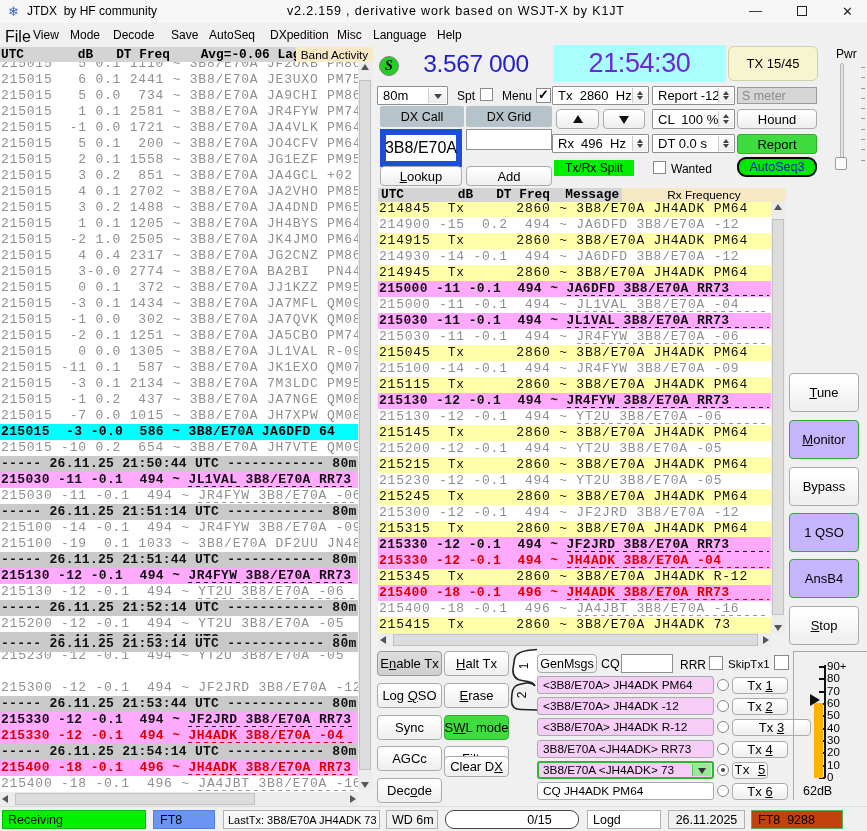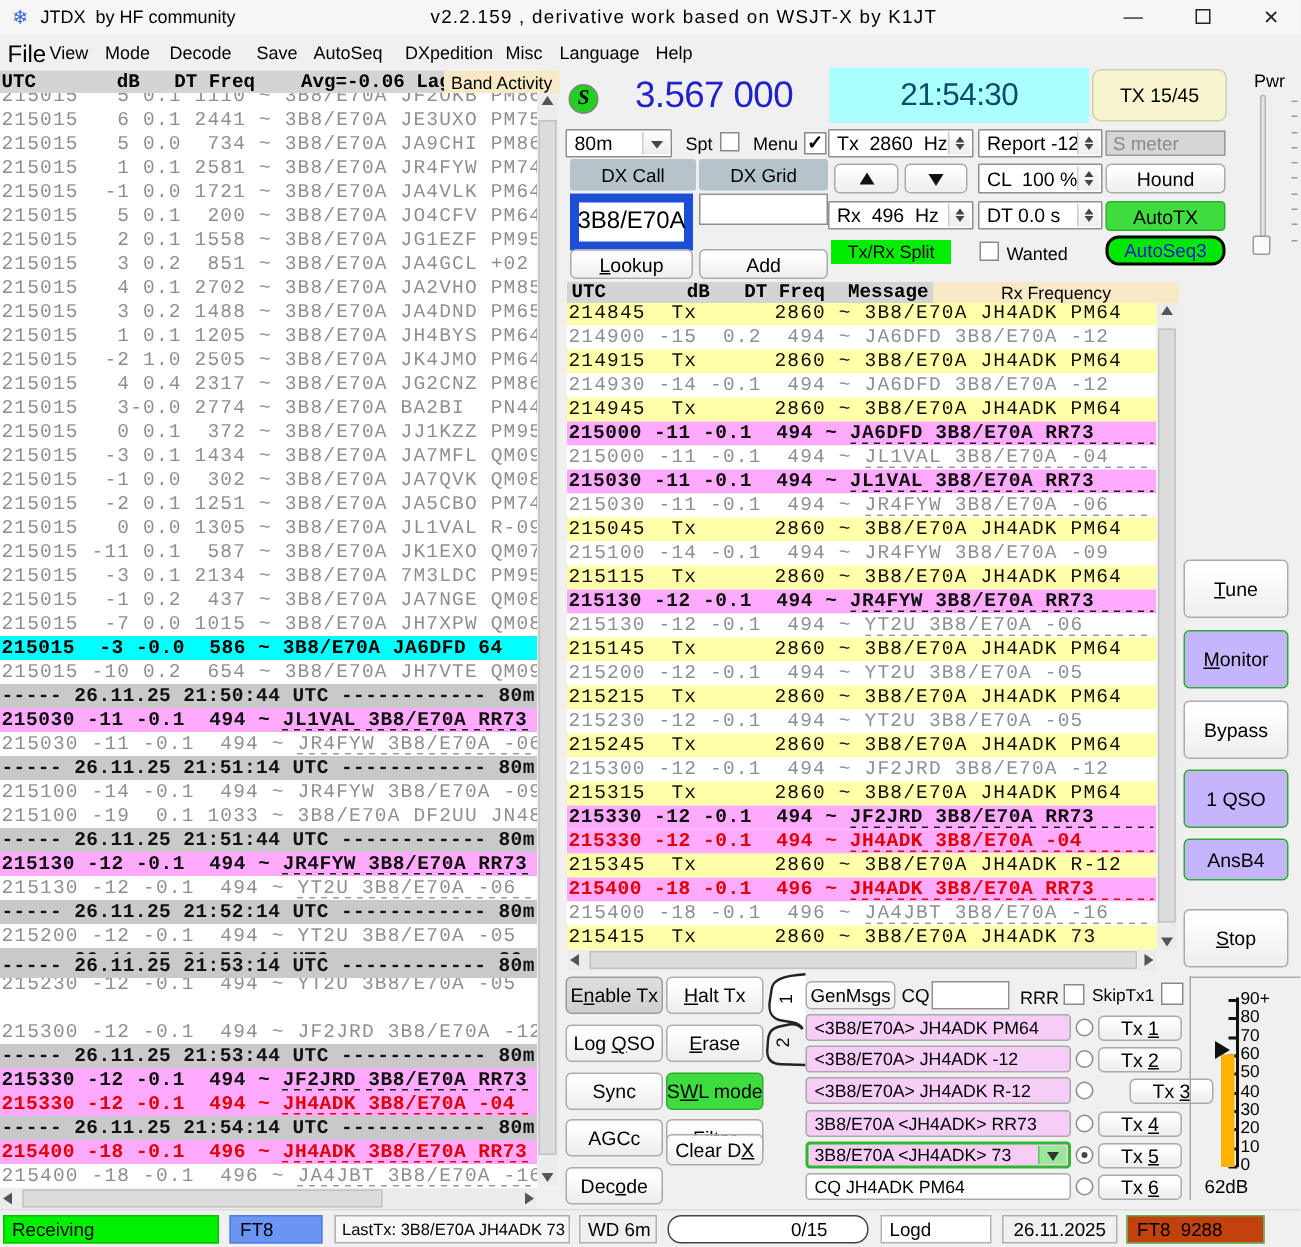--- a/index.html
+++ b/index.html
@@ -186,21 +186,21 @@
   </div>
 <div class="sb" style="left:378px;top:633px;width:393px;height:14px">
     <div class="sbarr" style="left:2px;top:3px;border-width:4px 6px 4px 0;border-color:transparent #555 transparent transparent"></div>
     <div class="sbthumb" style="top:1px;left:15px;width:365px;height:12px"></div>
     <div class="sbarr" style="right:2px;top:3px;border-width:4px 0 4px 6px;border-color:transparent transparent transparent #555"></div>
   </div>
 <div class="abs" style="left:771px;top:633px;width:15px;height:14px;background:#f0f0f0"></div>
 
 <div class="abs" style="left:379px;top:56px;width:20px;height:20px;border-radius:50%;background:#22cf22;border:1px solid #808080;display:flex;align-items:center;justify-content:center;font-family:'Liberation Serif',serif;font-weight:bold;font-style:italic;font-size:14px">S</div>
 <div class="abs" style="left:399px;top:47px;width:154px;height:34px;display:flex;align-items:center;justify-content:center;font-size:24.5px;letter-spacing:-0.4px;color:#2222cc">3.567 000</div>
-<div class="abs" style="left:553px;top:45px;width:173px;height:37px;background:#aaffff;display:flex;align-items:center;justify-content:center;font-size:21px;letter-spacing:-0.4px;color:#0c4a6e">21:54:30</div>
+<div class="abs" style="left:553px;top:45px;width:173px;height:37px;background:#aaffff;display:flex;align-items:center;justify-content:center;font-size:27px;letter-spacing:-0.4px;color:#6d28d9">21:54:30</div>
 <div class="btn" style="left:728px;top:46px;width:90px;height:35px;background:#f7f4d0;border:1px solid #cfcfac;border-radius:6px;font-size:13px">TX 15/45</div>
 <div class="pl" style="left:836px;top:47px;font-size:12px">Pwr</div>
 <div class="abs" style="left:840px;top:63px;width:4px;height:100px;background:#e4e4e4;border:1px solid #b6b6b6;border-radius:2px"></div>
 <div style="position:absolute;left:861px;top:67px;width:4px;height:1px;background:#999"></div>
 <div style="position:absolute;left:861px;top:77px;width:4px;height:1px;background:#999"></div>
 <div style="position:absolute;left:861px;top:88px;width:4px;height:1px;background:#999"></div>
 <div style="position:absolute;left:861px;top:98px;width:4px;height:1px;background:#999"></div>
 <div style="position:absolute;left:861px;top:108px;width:4px;height:1px;background:#999"></div>
 <div style="position:absolute;left:861px;top:118px;width:4px;height:1px;background:#999"></div>
 <div style="position:absolute;left:861px;top:129px;width:4px;height:1px;background:#999"></div>
@@ -267,21 +267,21 @@
       <div class="dt"></div>
     </div>
   </div>
 <div class="spin" style="left:652px;top:134px;width:83px;height:19px">
     <span>DT 0.0 s</span>
     <div class="sparr">
       <div class="ut"></div>
       <div class="dt"></div>
     </div>
   </div>
-<div class="gbtn" style="left:737px;top:134px;width:80px;height:20px;border-radius:3px">AutoTX</div>
+<div class="gbtn" style="left:737px;top:134px;width:80px;height:20px;border-radius:3px">Report</div>
 
 <div class="btn" style="left:380px;top:166px;width:82px;height:20px"><u>L</u>ookup</div>
 <div class="btn" style="left:466px;top:166px;width:86px;height:20px">Add</div>
 <div class="abs" style="left:554px;top:160px;width:80px;height:16px;background:#00ee00;display:flex;align-items:center;justify-content:center;font-size:12px">Tx/Rx Split</div>
 <div class="cb" style="left:653px;top:161px;width:13px;height:13px"></div>
 <div class="pl" style="left:671px;top:162px;font-size:12px">Wanted</div>
 <div class="abs" style="left:737px;top:157px;width:80px;height:20px;background:#00e800;border:2px solid #000;border-radius:9px;display:flex;align-items:center;justify-content:center;font-size:12.5px;color:#1818cc">AutoSeq3</div>
 
 <div class="btn" style="left:377px;top:651px;width:65px;height:25px;background:linear-gradient(#dedede,#cfcfcf);border-color:#9a9a9a;">
     <span style="white-space:pre">E<u>n</u>able Tx</span>
@@ -334,33 +334,33 @@
 <div class="btn" style="left:732px;top:677px;width:56px;height:17px;">
     <span style="white-space:pre">Tx <u>1</u></span>
   </div>
 <div class="mbox" style="left:537px;top:697px;width:177px;height:18px;background:#f6cdf6;border:1px solid #a9a9a9;border-radius:3px"><span style="padding-left:5px">&lt;3B8/E70A&gt; JH4ADK -12</span></div>
 <div style="position:absolute;left:717px;top:700px;width:12px;height:12px;border-radius:50%;background:#fdfdfd;border:1px solid #8a8a8a"></div>
 <div class="btn" style="left:732px;top:698px;width:56px;height:17px;">
     <span style="white-space:pre">Tx <u>2</u></span>
   </div>
 <div class="mbox" style="left:537px;top:718px;width:177px;height:18px;background:#f6cdf6;border:1px solid #a9a9a9;border-radius:3px"><span style="padding-left:5px">&lt;3B8/E70A&gt; JH4ADK R-12</span></div>
 <div style="position:absolute;left:717px;top:721px;width:12px;height:12px;border-radius:50%;background:#fdfdfd;border:1px solid #8a8a8a"></div>
-<div class="btn" style="left:732px;top:719px;width:56px;height:17px;margin-left:21px;">
+<div class="btn" style="left:732px;top:719px;width:79px;height:17px;">
     <span style="white-space:pre">Tx <u>3</u></span>
   </div>
 <div class="mbox" style="left:537px;top:740px;width:177px;height:18px;background:#f6cdf6;border:1px solid #a9a9a9;border-radius:3px"><span style="padding-left:5px">3B8/E70A &lt;JH4ADK&gt; RR73</span></div>
 <div style="position:absolute;left:717px;top:743px;width:12px;height:12px;border-radius:50%;background:#fdfdfd;border:1px solid #8a8a8a"></div>
 <div class="btn" style="left:732px;top:741px;width:56px;height:17px;">
     <span style="white-space:pre">Tx <u>4</u></span>
   </div>
 <div class="mbox" style="left:537px;top:761px;width:177px;height:18px;background:#f6cdf6;border:2px solid #2eb82e;border-radius:3px"><span style="padding-left:4px">3B8/E70A &lt;JH4ADK&gt; 73</span><div style="position:absolute;right:1px;top:1px;bottom:1px;width:19px;background:#9ce69c;border-left:1px solid #59c659;display:flex;align-items:center;justify-content:center"><div style="width:0;height:0;border:4.5px solid transparent;border-top:6px solid #333;margin-top:5px"></div></div></div>
 <div style="position:absolute;left:717px;top:764px;width:12px;height:12px;border-radius:50%;background:#fdfdfd;border:1px solid #8a8a8a">
     <div style="position:absolute;left:3px;top:3px;width:4px;height:4px;border-radius:50%;background:#444"></div>
   </div>
-<div class="btn" style="left:732px;top:762px;width:56px;height:17px;">
+<div class="btn" style="left:732px;top:762px;width:36px;height:17px;font-family:Liberation Mono, monospace;">
     <span style="white-space:pre">Tx <u>5</u></span>
   </div>
 <div class="mbox" style="left:537px;top:782px;width:177px;height:18px;background:#fff;border:1px solid #a9a9a9;border-radius:3px"><span style="padding-left:5px">CQ JH4ADK PM64</span></div>
 <div style="position:absolute;left:717px;top:785px;width:12px;height:12px;border-radius:50%;background:#fdfdfd;border:1px solid #8a8a8a"></div>
 <div class="btn" style="left:732px;top:783px;width:56px;height:17px;">
     <span style="white-space:pre">Tx <u>6</u></span>
   </div>
 
 <div class="abs" style="left:793px;top:651px;width:74px;height:149px;border-left:1px solid #aaa;border-top:1px solid #aaa"></div>
 <div class="abs" style="left:824px;top:665px;width:1.5px;height:113px;background:#111"></div>
@@ -393,21 +393,21 @@
   </div>
 <div class="gbtn2" style="left:789px;top:420px;width:70px;height:39px;">
     <span style="white-space:pre"><u>M</u>onitor</span>
   </div>
 <div class="btn" style="left:789px;top:467px;width:70px;height:39px;">
     <span style="white-space:pre">Bypass</span>
   </div>
 <div class="gbtn2" style="left:789px;top:513px;width:70px;height:39px;">
     <span style="white-space:pre">1 QSO</span>
   </div>
-<div class="gbtn2" style="left:789px;top:559px;width:70px;height:28px;">
+<div class="gbtn2" style="left:789px;top:559px;width:70px;height:39px;">
     <span style="white-space:pre">AnsB4</span>
   </div>
 <div class="btn" style="left:789px;top:606px;width:70px;height:39px;">
     <span style="white-space:pre"><u>S</u>top</span>
   </div>
 
 <div class="abs" style="left:0;top:806px;width:867px;height:1px;background:#dcdcdc"></div>
 <div class="abs" style="left:2px;top:810px;width:144px;height:19px;background:#00f000;border:1px solid #00c000;font-size:12.5px;display:flex;align-items:center">
     <span style="padding-left:5px">Receiving</span>
   </div>

